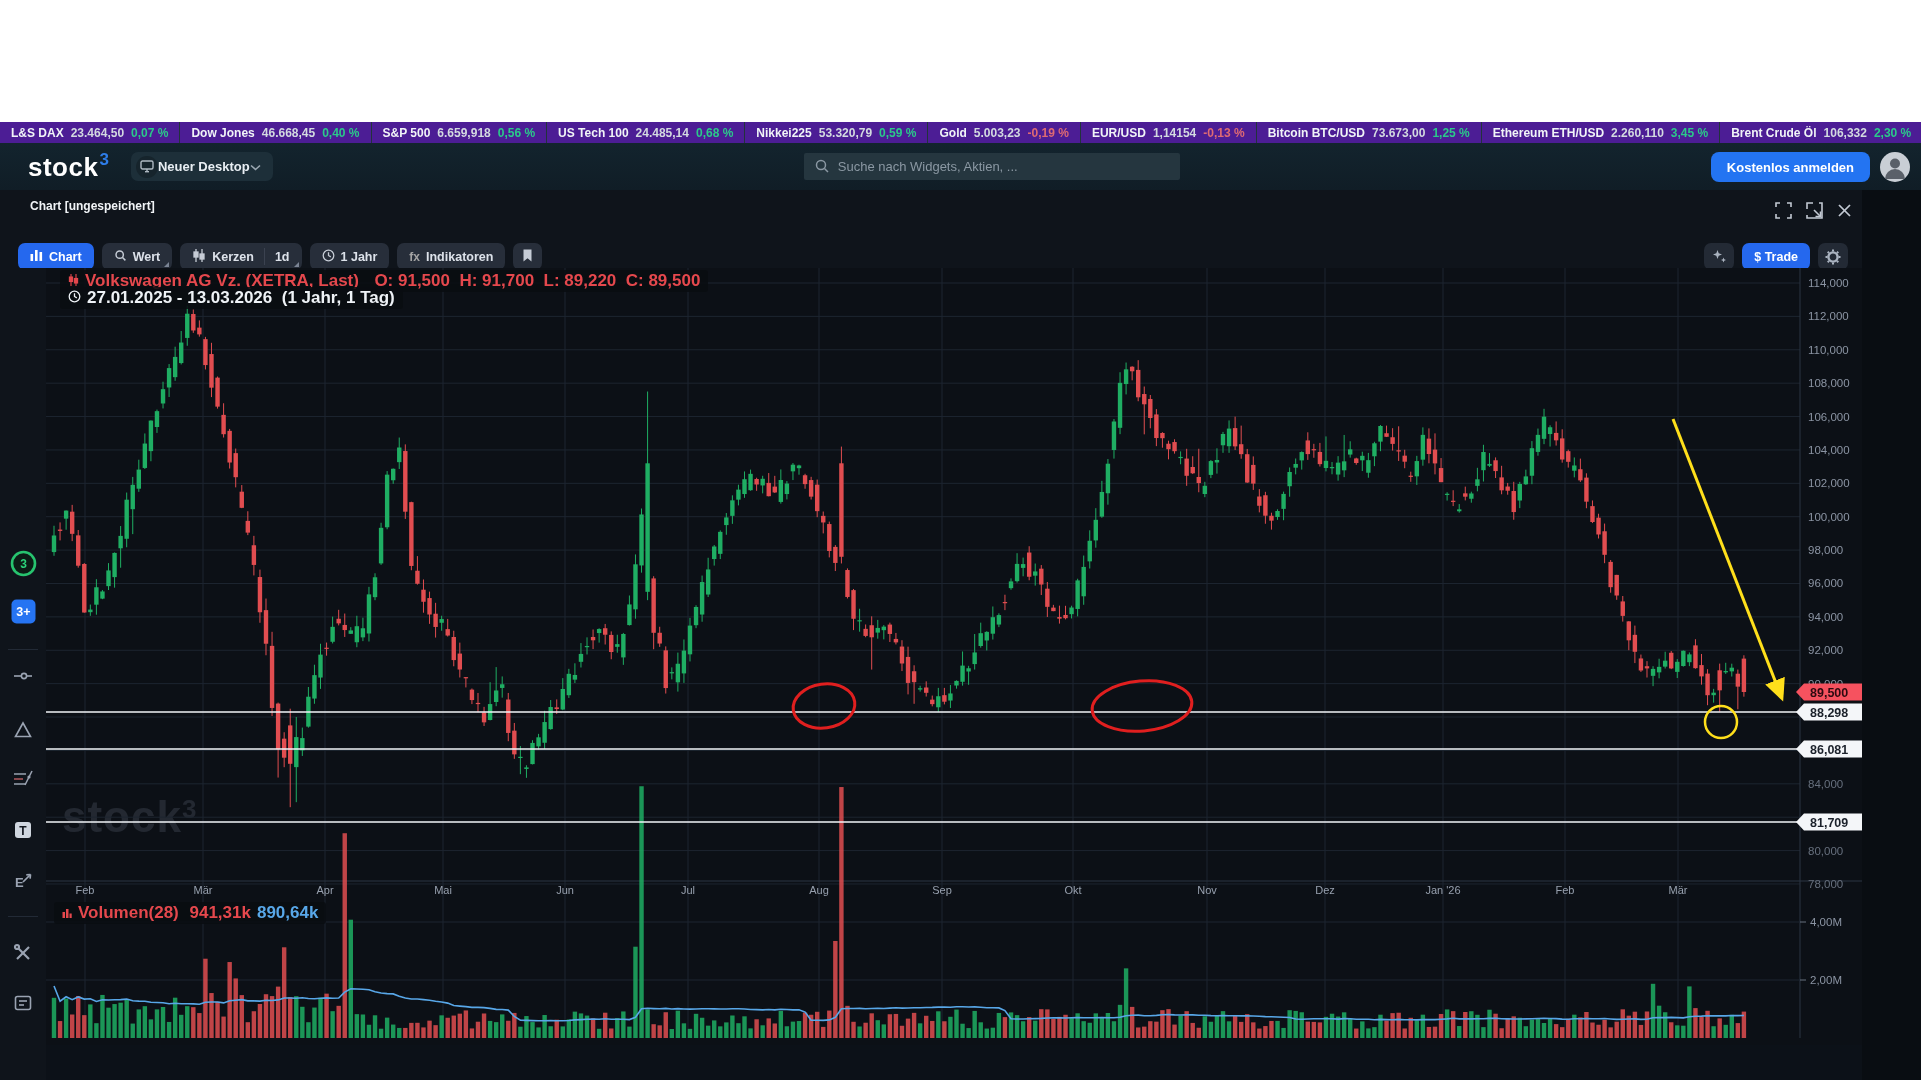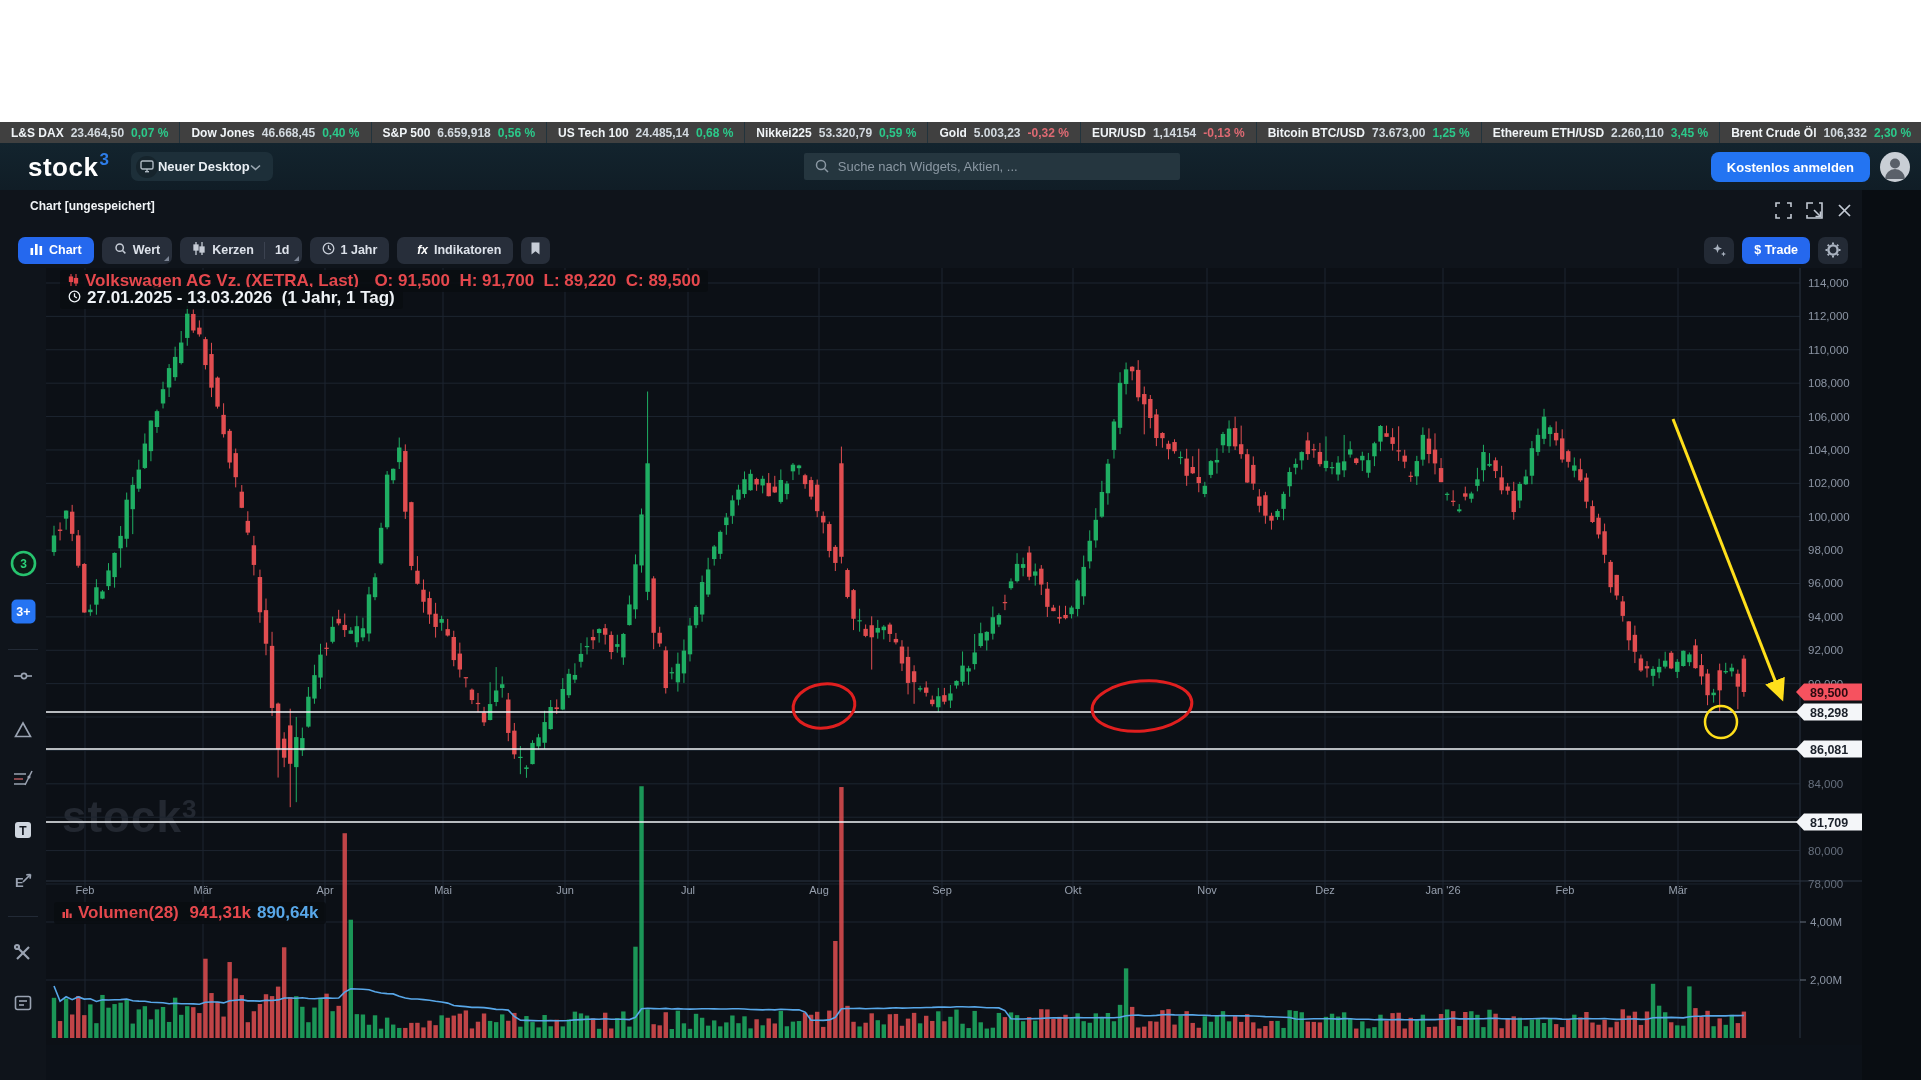--- a/index.html
+++ b/index.html
@@ -1,21 +1,21 @@
 <!DOCTYPE html>
 <html><head>
 <meta charset="utf-8">
 <style>
   html,body{margin:0;padding:0;width:1921px;height:1080px;overflow:hidden;
     font-family:"Liberation Sans",sans-serif;background:#ffffff;position:relative;}
   .abs{position:absolute;}
   
   .white-top{top:0;left:0;width:1921px;height:122px;background:#ffffff;}
   
-  .ticker{top:122px;left:0;width:1921px;height:21px;background:#404040;display:flex;
+  .ticker{top:122px;left:0;width:1921px;height:21px;background:#4c1d95;display:flex;
     align-items:center;overflow:hidden;}
   .titem{display:flex;align-items:center;gap:7px;padding:0 11px;height:100%;
     border-right:1px solid #22333c;font-size:12px;white-space:nowrap;cursor:pointer;}
   .tname{color:#f0f4f7;font-weight:700;}
   .tval{color:#d3dae0;font-weight:700;}
   .tchg{font-weight:700;}
   .up .tchg{color:#2bc98a;}
   .down .tchg{color:#de6a73;}
   
   .header{top:143px;left:0;width:1921px;height:47px;
@@ -39,21 +39,21 @@
     font-family:"Liberation Sans",sans-serif;}
   .avatar{width:30px;height:30px;border-radius:50%;background:#c9ced5;margin-right:11px;
     display:flex;align-items:center;justify-content:center;cursor:pointer;overflow:hidden;}
   
   .appbg{top:190px;left:0;width:1862px;height:890px;background:#0f141b;}
   .deskstrip{top:190px;left:1862px;width:59px;height:890px;background:#090d12;}
   .titlebar{top:190px;left:0;width:1862px;height:40px;}
   .wtitle{position:absolute;left:30px;top:9px;color:#f1f4f7;font-size:12px;font-weight:700;}
   .wicons{position:absolute;right:10px;top:12px;display:flex;gap:14px;align-items:center;}
   .wicons .ib{cursor:pointer;display:flex;}
-  .toolbar{top:230px;left:0;width:1862px;height:40px;display:flex;align-items:center;
+  .toolbar{top:230px;left:0;width:1862px;height:40px;display:flex;align-items:flex-end;
     gap:8px;padding-left:18px;box-sizing:border-box;}
   .pill{height:27px;border-radius:7px;background:#272e3a;color:#dde2ea;font-size:12.5px;
     font-weight:700;display:inline-flex;align-items:center;gap:6px;padding:0 12px;
     position:relative;cursor:pointer;white-space:nowrap;}
   .pill.blue{background:#2568ee;color:#fff;}
   .pill .pdiv{width:1px;height:17px;background:#3b4250;margin:0 4px;}
   .fold::after{content:'';position:absolute;right:3px;bottom:3px;
     border-left:5px solid transparent;border-bottom:5px solid #7b8494;}
   .tright{margin-left:auto;display:flex;gap:8px;align-items:center;padding-right:14px;}
   .icobtn{width:30px;height:27px;border-radius:7px;background:#232a35;display:flex;
@@ -108,21 +108,21 @@
       <span class="tchg">0,68 %</span>
     </div>
   <div class="titem up">
       <span class="tname">Nikkei225</span>
       <span class="tval">53.320,79</span>
       <span class="tchg">0,59 %</span>
     </div>
   <div class="titem down">
       <span class="tname">Gold</span>
       <span class="tval">5.003,23</span>
-      <span class="tchg">-0,32 %</span>
+      <span class="tchg">-0,19 %</span>
     </div>
   <div class="titem down">
       <span class="tname">EUR/USD</span>
       <span class="tval">1,14154</span>
       <span class="tchg">-0,13 %</span>
     </div>
   <div class="titem up">
       <span class="tname">Bitcoin BTC/USD</span>
       <span class="tval">73.673,00</span>
       <span class="tchg">1,25 %</span>
@@ -237,21 +237,21 @@
     <span>1d</span>
   </div>
   <div class="pill">
     <span><svg width="13" height="13" viewBox="0 0 14 14">
           <circle cx="7" cy="7" r="5.7" fill="none" stroke="#c6ccd6" stroke-width="1.4"></circle>
           <polyline points="7,3.5 7,7 9.5,8.5" fill="none" stroke="#c6ccd6" stroke-width="1.4"></polyline>
         </svg></span>
     <span>1 Jahr</span>
   </div>
   <div class="pill">
-    <span style="font-style:italic;font-size:12px;color:#ffffff;margin-left:8px;">fx</span>
+    <span style="font-size:12px;color:#a3a3a3;">fx</span>
     <span>Indikatoren</span>
   </div>
   <div class="pill" style="padding:0 9px;">
     <span><svg width="11" height="13" viewBox="0 0 11 13">
           <path d="M1.5 0.5 h8 v12 l-4 -3.2 l-4 3.2 Z" fill="#c6ccd6"></path>
         </svg></span>
   </div>
   <div class="tright">
     <div class="icobtn">
       <svg width="15" height="15" viewBox="0 0 15 15" fill="#aab3c0">

